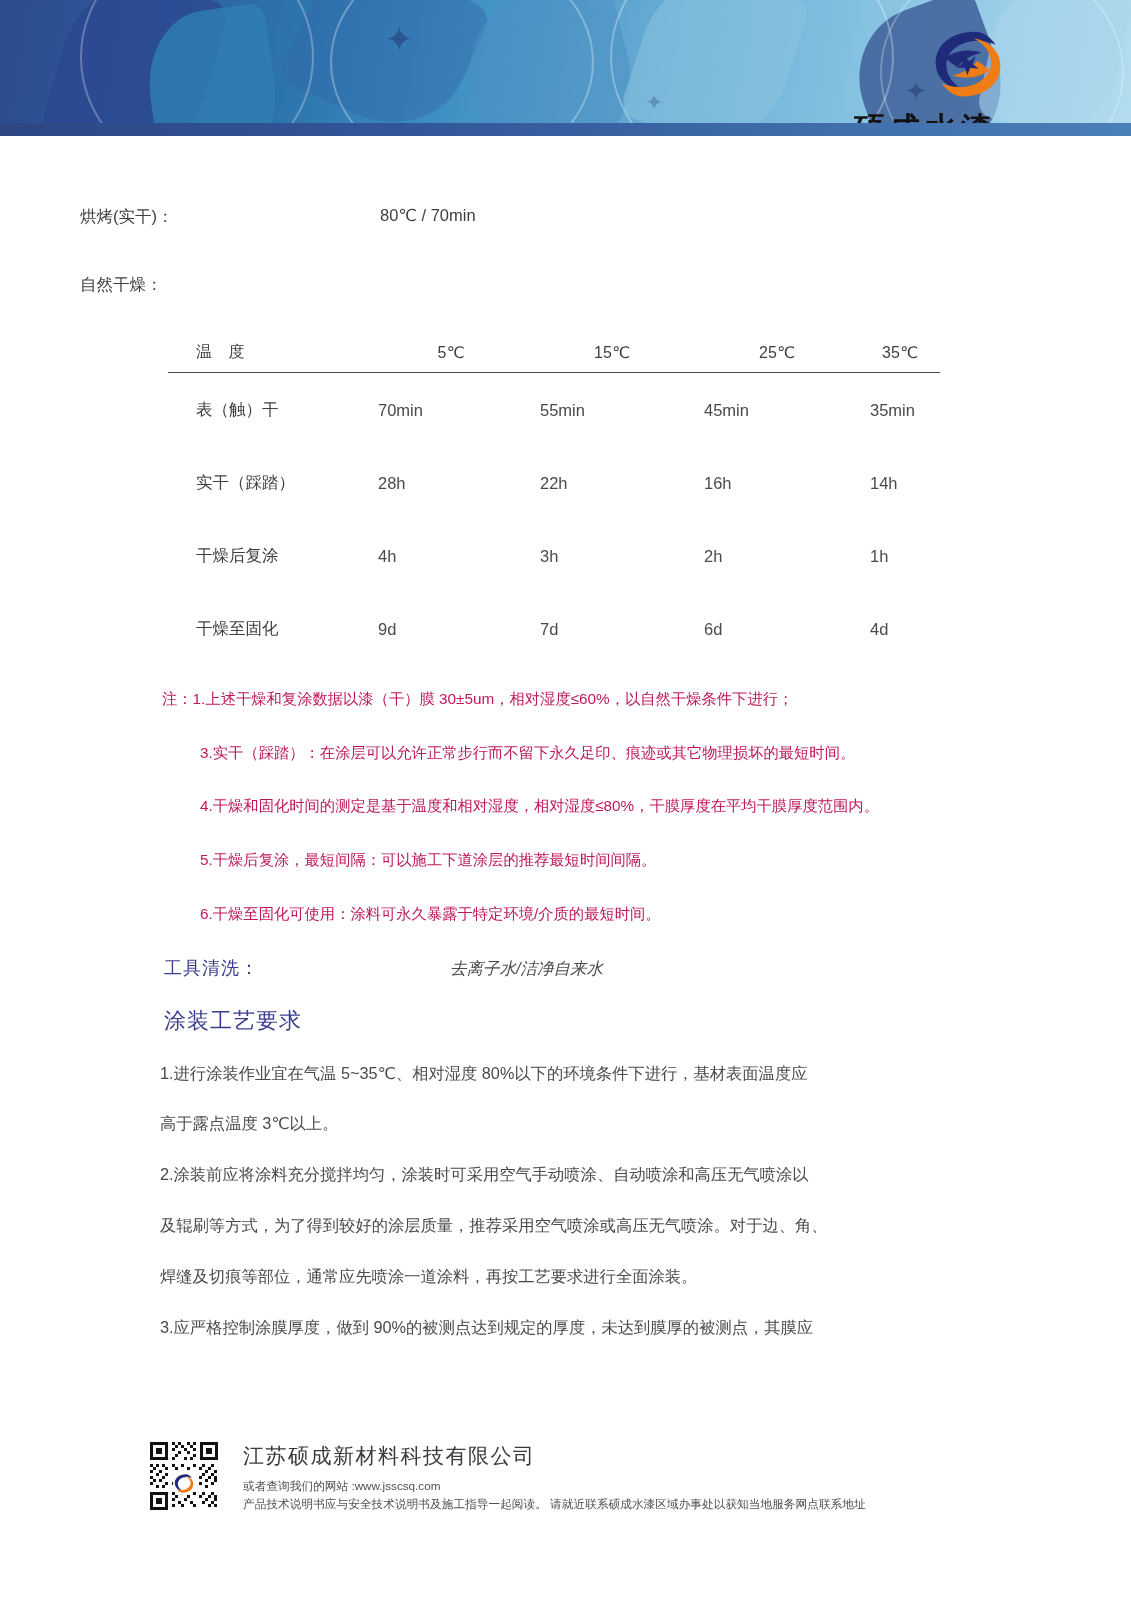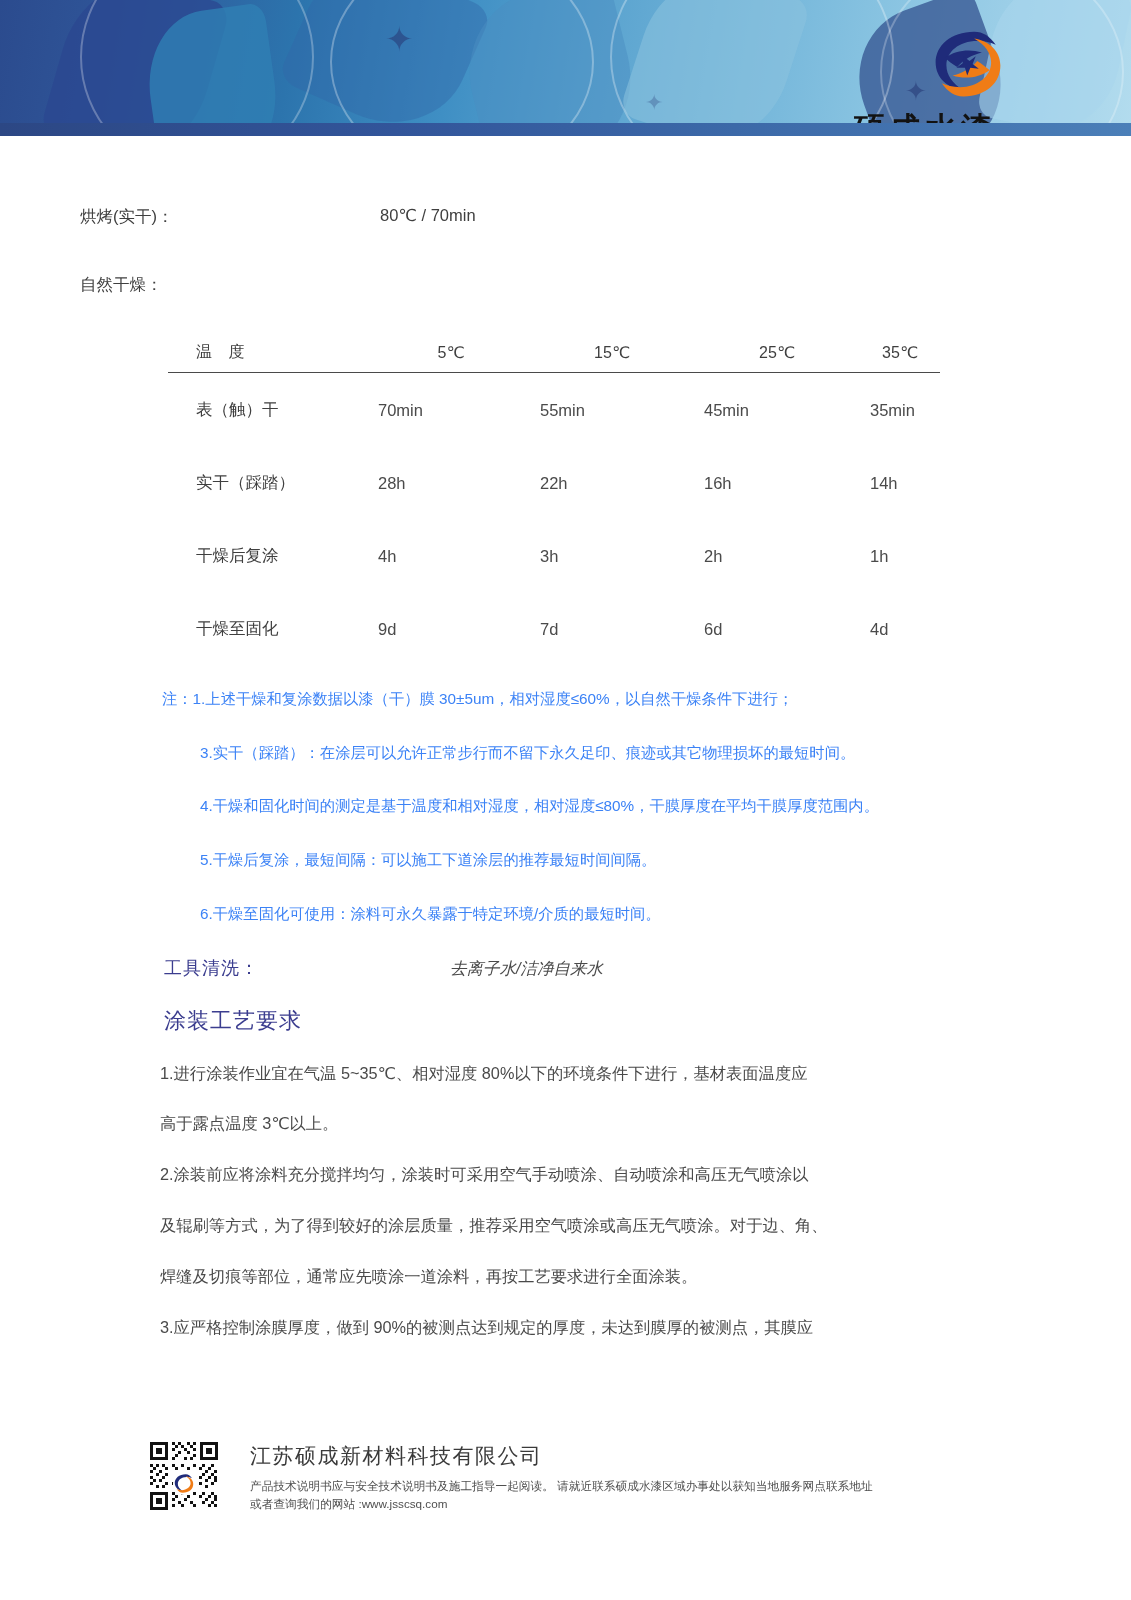--- a/index.html
+++ b/index.html
@@ -160,21 +160,21 @@
   .dry-table th.h1 { padding-left: 4px; }
 
   
   .notes {
     margin-left: 162px;
     margin-top: 22px;
     width: 860px;
   }
   .note {
     font-size: 15.3px;
-    color: #3b82f6;
+    color: #be185d;
     line-height: 1.55;
     margin-bottom: 30px;
     white-space: nowrap;
   }
   .note .lead { }
   .note.indent { padding-left: 38px; }
 
   
   .head-row {
     margin-left: 164px;
@@ -218,21 +218,21 @@
 
   
   .footer {
     position: absolute;
     left: 0;
     top: 1440px;
     width: 1131px;
     padding-left: 148px;
     box-sizing: border-box;
   }
-  .footer-inner { display: flex; align-items: flex-start; gap: 30px; }
+  .footer-inner { display: flex; align-items: flex-start; gap: 23px; }
   .qr { width: 72px; height: 72px; flex: 0 0 auto; position: relative; }
   .qr svg { display: block; }
   .f-text { padding-top: 2px; }
   .f-company {
     font-size: 21px;
     color: #3a3a3a;
     letter-spacing: 1.5px;
     margin-bottom: 7px;
   }
   .f-line {
@@ -468,17 +468,17 @@
         </g>
         <circle cx="36" cy="44" r="11" fill="#ffffff"></circle>
         <g transform="translate(25,33) scale(0.22)">
           <path d="M58 6 C28 6 8 24 8 46 C8 66 24 80 44 82 C30 74 22 62 22 50 C22 32 38 18 62 18 C72 18 80 20 86 23 C78 12 70 6 58 6 Z" fill="#1f2b7a"></path>
           <path d="M44 90 C74 90 92 72 92 50 C92 32 78 18 58 15 C72 23 80 34 80 46 C80 64 62 78 40 78 C30 78 22 76 16 73 C24 84 32 90 44 90 Z" fill="#f07c16"></path>
         </g>
       </svg>
     </span>
     <span class="f-text">
       <span class="f-company" style="display:block;">江苏硕成新材料科技有限公司</span>
+      <span class="f-line" style="display:block;">或者查询我们的网站 :www.jsscsq.com</span>
       <span class="f-line" style="display:block;">产品技术说明书应与安全技术说明书及施工指导一起阅读。 请就近联系硕成水漆区域办事处以获知当地服务网点联系地址</span>
-      <span class="f-line" style="display:block;">或者查询我们的网站 :www.jsscsq.com</span>
     </span>
   </div>
 </div>
 
 </body></html>

